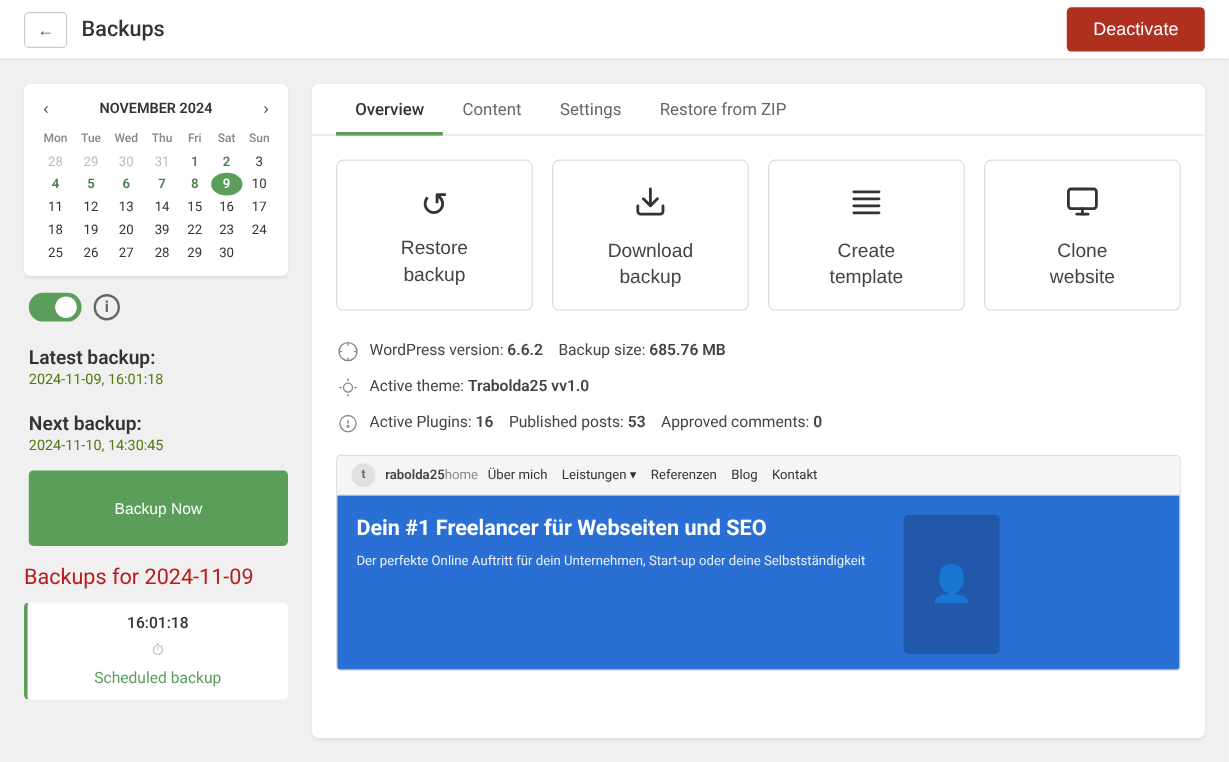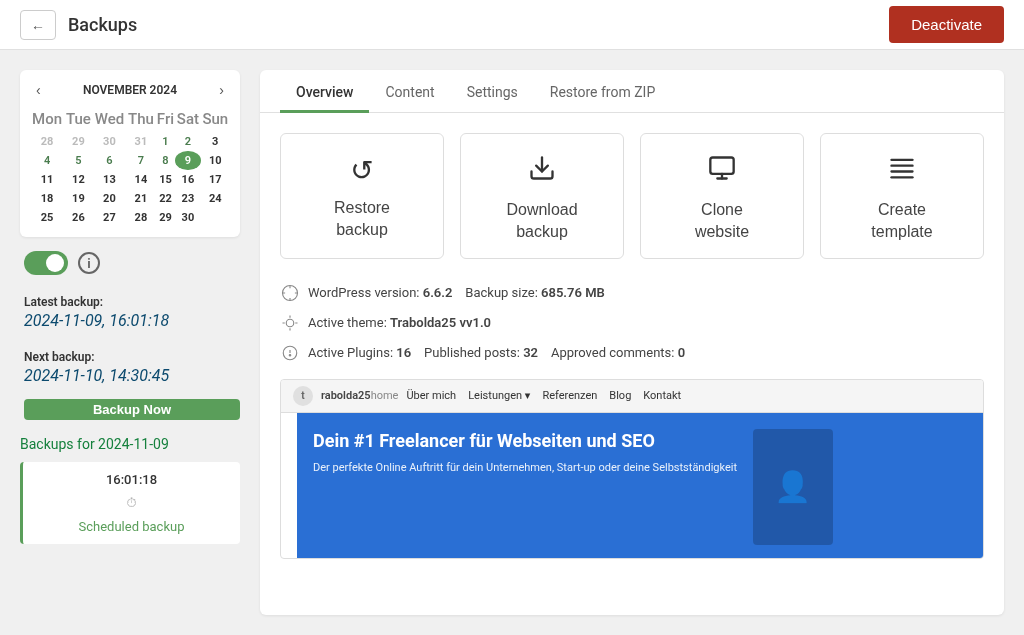--- a/index.html
+++ b/index.html
@@ -94,33 +94,32 @@
     .cal-month {
       font-size: 12px;
       font-weight: 600;
       color: #333;
     }
     .cal-grid {
       width: 100%;
       border-collapse: collapse;
     }
     .cal-grid th {
-      font-size: 15px;
+      font-size: 10px;
       color: #888;
       text-align: center;
       padding: 2px 0 4px 0;
       font-weight: 500;
     }
     .cal-grid td {
       text-align: center;
       font-size: 11px;
       color: #333;
       padding: 3px 2px;
       cursor: pointer;
-      font-weight: bold;
     }
     .cal-grid td.other-month {
       color: #bbb;
     }
     .cal-grid td.has-backup {
       color: #4a7c4e;
       font-weight: 600;
     }
     .cal-grid td.selected {
       background: #5a9e5a;
@@ -169,51 +168,50 @@
       font-weight: bold;
       cursor: pointer;
     }
 
     
     .backup-info {
       margin-top: 14px;
       padding-left: 4px;
     }
     .backup-info-label {
-      font-size: 12px;
+      font-size: 16px;
       font-weight: 600;
       color: #333;
       margin-bottom: 2px;
       margin-top: 20px;
     }
     .backup-info-value {
-      font-size: 16px;
-      color: #0c4a6e;
+      font-size: 12px;
+      color: #4d7c0f;
       margin-bottom: 10px;
-      font-style: italic;
     }
 
     .backup-now-btn {
       background: #5a9e5a;
       color: #fff;
       border: none;
       border-radius: 4px;
-      padding: 3px 18px;
+      padding: 24px 18px;
       font-size: 13px;
       cursor: pointer;
-      font-weight: 700;
+      font-weight: 400;
       margin-top: 4px;
       width: 100%;
     }
 
     
     .backups-for {
       margin-top: 16px;
-      font-size: 14px;
-      color: #15803d;
+      font-size: 18px;
+      color: #b91c1c;
       margin-bottom: 10px;
     }
     .backup-item {
       background: #fff;
       border-radius: 4px;
       padding: 10px 14px;
       display: flex;
       align-items: center;
       gap: 8px;
       border-left: 3px solid #5a9e5a;
@@ -363,24 +361,23 @@
       display: flex;
       gap: 12px;
       font-size: 11px;
       color: #333;
     }
     .preview-content {
       background: #2a6fd4;
       color: #fff;
       padding: 16px;
       display: flex;
-      gap: 16px;
+      gap: 32px;
       height: calc(100% - 30px);
       overflow: hidden;
-      margin-left: 16px;
     }
     .preview-hero-text h2 {
       font-size: 18px;
       font-weight: 700;
       line-height: 1.3;
       margin-bottom: 8px;
     }
     .preview-hero-text p {
       font-size: 11px;
       opacity: 0.9;
@@ -459,21 +456,21 @@
               <td>13</td>
               <td>14</td>
               <td>15</td>
               <td>16</td>
               <td>17</td>
             </tr>
             <tr>
               <td>18</td>
               <td>19</td>
               <td>20</td>
-              <td>21</td>
+              <td>39</td>
               <td>22</td>
               <td>23</td>
               <td>24</td>
             </tr>
             <tr>
               <td>25</td>
               <td>26</td>
               <td>27</td>
               <td>28</td>
               <td>29</td>
@@ -531,38 +528,38 @@
               <polyline points="7 10 12 15 17 10"></polyline>
               <line x1="12" y1="15" x2="12" y2="3"></line>
             </svg>
           </span>
           <span class="action-label">Download<br>backup</span>
         </button>
 
         <button class="action-btn">
           <span class="action-icon">
             <svg width="28" height="28" viewBox="0 0 24 24" fill="none" stroke="#333" stroke-width="2" stroke-linecap="round" stroke-linejoin="round">
-              <rect x="2" y="3" width="20" height="14" rx="2"></rect>
-              <line x1="8" y1="21" x2="16" y2="21"></line>
-              <line x1="12" y1="17" x2="12" y2="21"></line>
-            </svg>
-          </span>
-          <span class="action-label">Clone<br>website</span>
-        </button>
-
-        <button class="action-btn">
-          <span class="action-icon">
-            <svg width="28" height="28" viewBox="0 0 24 24" fill="none" stroke="#333" stroke-width="2" stroke-linecap="round" stroke-linejoin="round">
               <line x1="3" y1="5" x2="21" y2="5"></line>
               <line x1="3" y1="10" x2="21" y2="10"></line>
               <line x1="3" y1="15" x2="21" y2="15"></line>
               <line x1="3" y1="20" x2="21" y2="20"></line>
             </svg>
           </span>
           <span class="action-label">Create<br>template</span>
+        </button>
+
+        <button class="action-btn">
+          <span class="action-icon">
+            <svg width="28" height="28" viewBox="0 0 24 24" fill="none" stroke="#333" stroke-width="2" stroke-linecap="round" stroke-linejoin="round">
+              <rect x="2" y="3" width="20" height="14" rx="2"></rect>
+              <line x1="8" y1="21" x2="16" y2="21"></line>
+              <line x1="12" y1="17" x2="12" y2="21"></line>
+            </svg>
+          </span>
+          <span class="action-label">Clone<br>website</span>
         </button>
 
       </div>
 
       <div class="site-info">
         <div class="site-info-row">
           <span class="site-info-icon">
             <svg width="18" height="18" viewBox="0 0 24 24" fill="#888">
               <circle cx="12" cy="12" r="10" fill="none" stroke="#888" stroke-width="1.5"></circle>
               <path d="M2.5 12h3M12 2.5v3M21.5 12h-3M12 21.5v-3" stroke="#888" stroke-width="1.5"></path>
@@ -589,21 +586,21 @@
           <span class="site-info-icon">
             <svg width="18" height="18" viewBox="0 0 24 24" fill="none" stroke="#888" stroke-width="1.5">
               <circle cx="12" cy="12" r="9"></circle>
               <line x1="12" y1="8" x2="12" y2="12"></line>
               <circle cx="12" cy="15" r="1" fill="#888"></circle>
             </svg>
           </span>
           <span class="site-info-text">
             <span>Active Plugins: </span><strong>16</strong>
             &nbsp;&nbsp;
-            <span>Published posts: </span><strong>32</strong>
+            <span>Published posts: </span><strong>53</strong>
             &nbsp;&nbsp;
             <span>Approved comments: </span><strong>0</strong>
           </span>
         </div>
       </div>
 
       <div class="preview-frame">
         <div class="preview-nav">
           <div class="preview-logo">t</div>
           <span style="font-weight:600;font-size:11px;">rabolda25<span style="color:#888;font-weight:400;">home</span></span>

